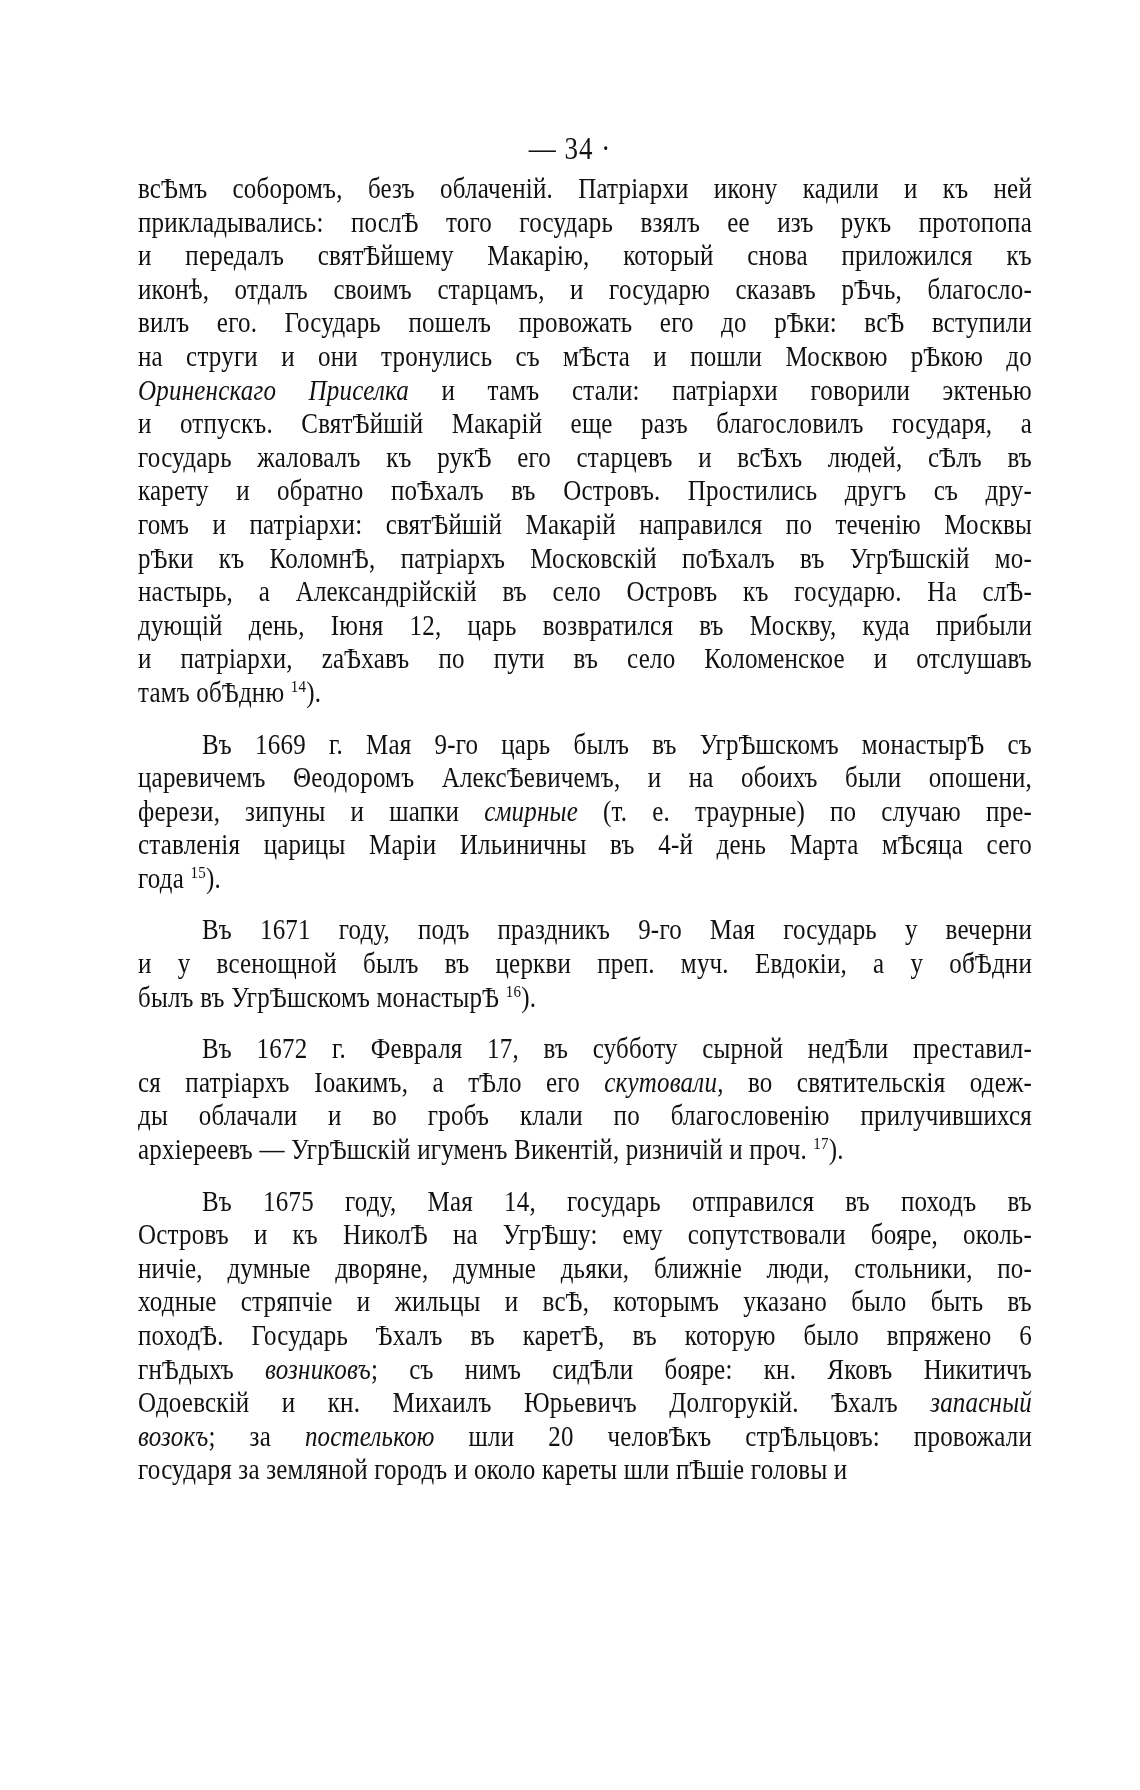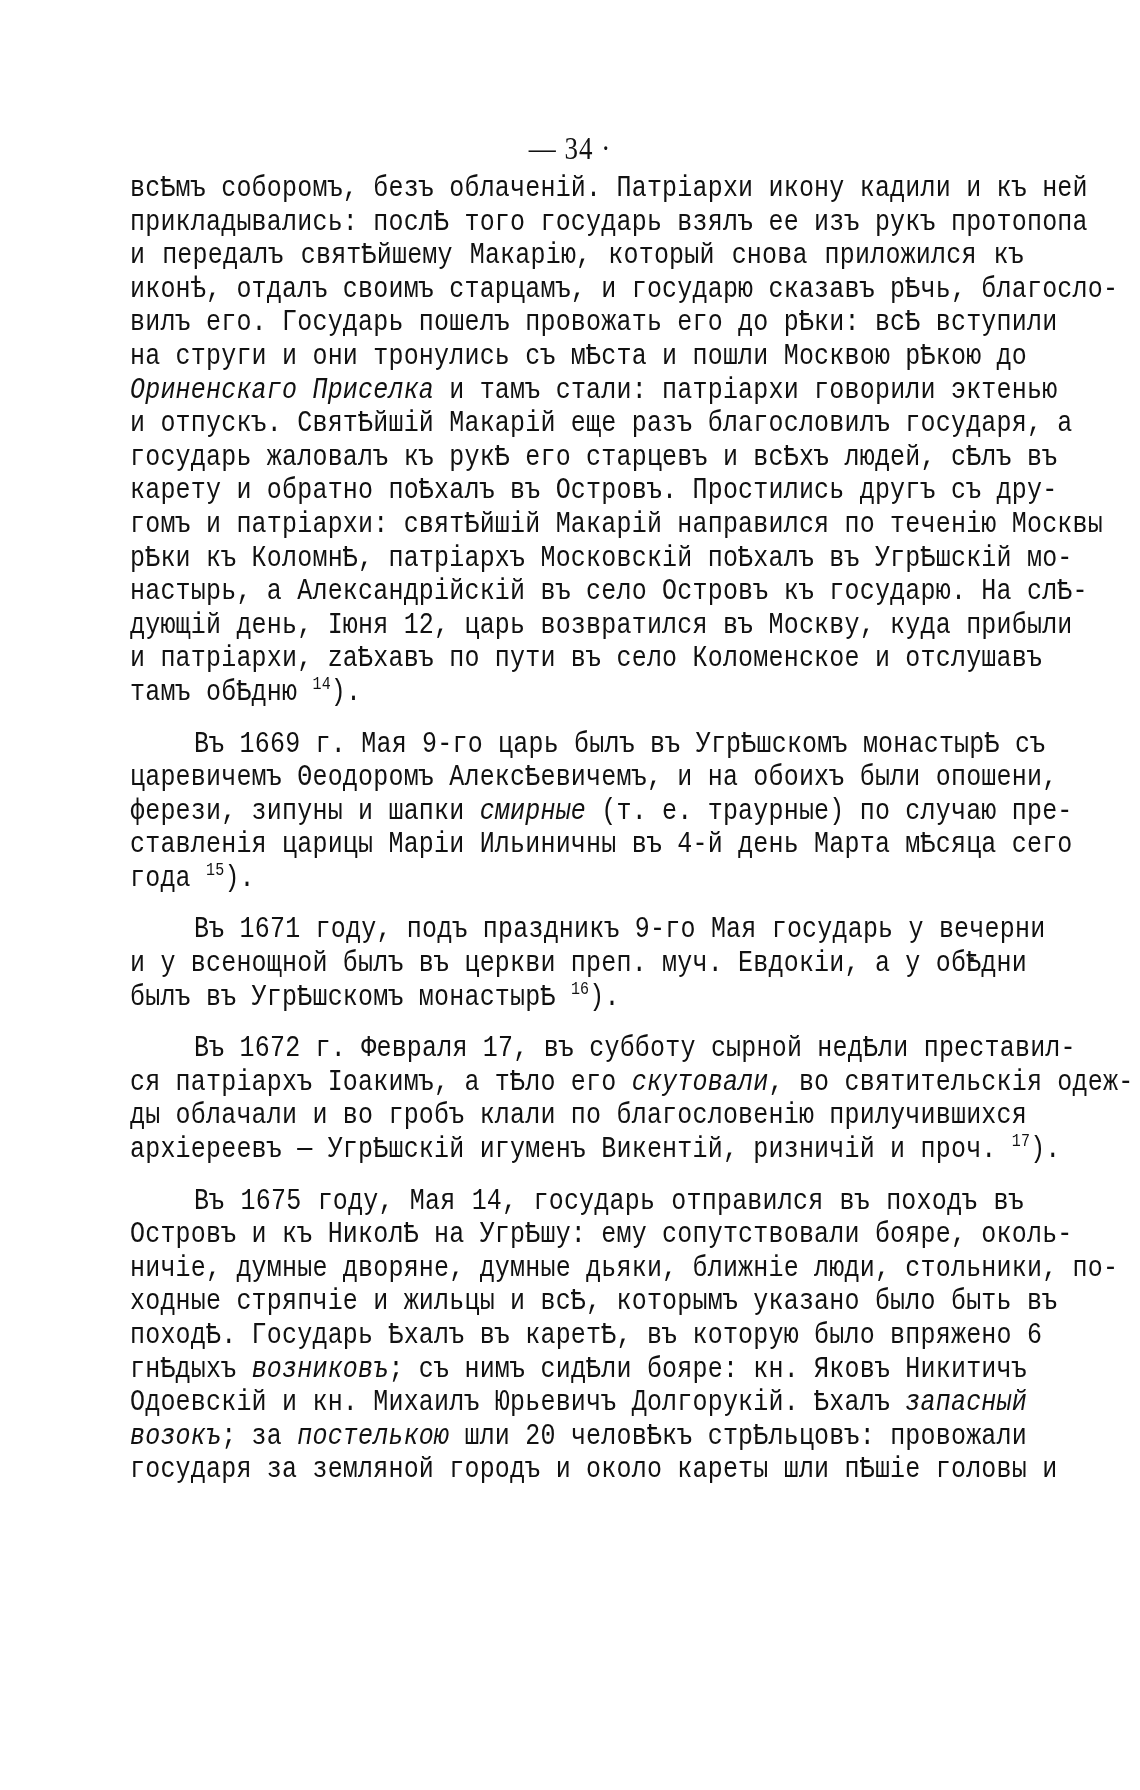--- a/index.html
+++ b/index.html
@@ -21,23 +21,22 @@
       left: 0;
       width: 1140px;
       text-align: center;
       font-size: 27px;
       letter-spacing: 1px;
       transform: scaleY(1.15);
     }
     .text-block {
       position: absolute;
       top: 172px;
-      left: 130px;
+      left: 138px;
       width: 894px;
-      font-family: Liberation Mono, monospace;
     }
     .line {
       display: block;
       height: 33.6px;
       line-height: 33.6px;
       font-size: 25px;
       white-space: nowrap;
       text-align: justify;
       text-align-last: justify;
       transform-origin: left center;

